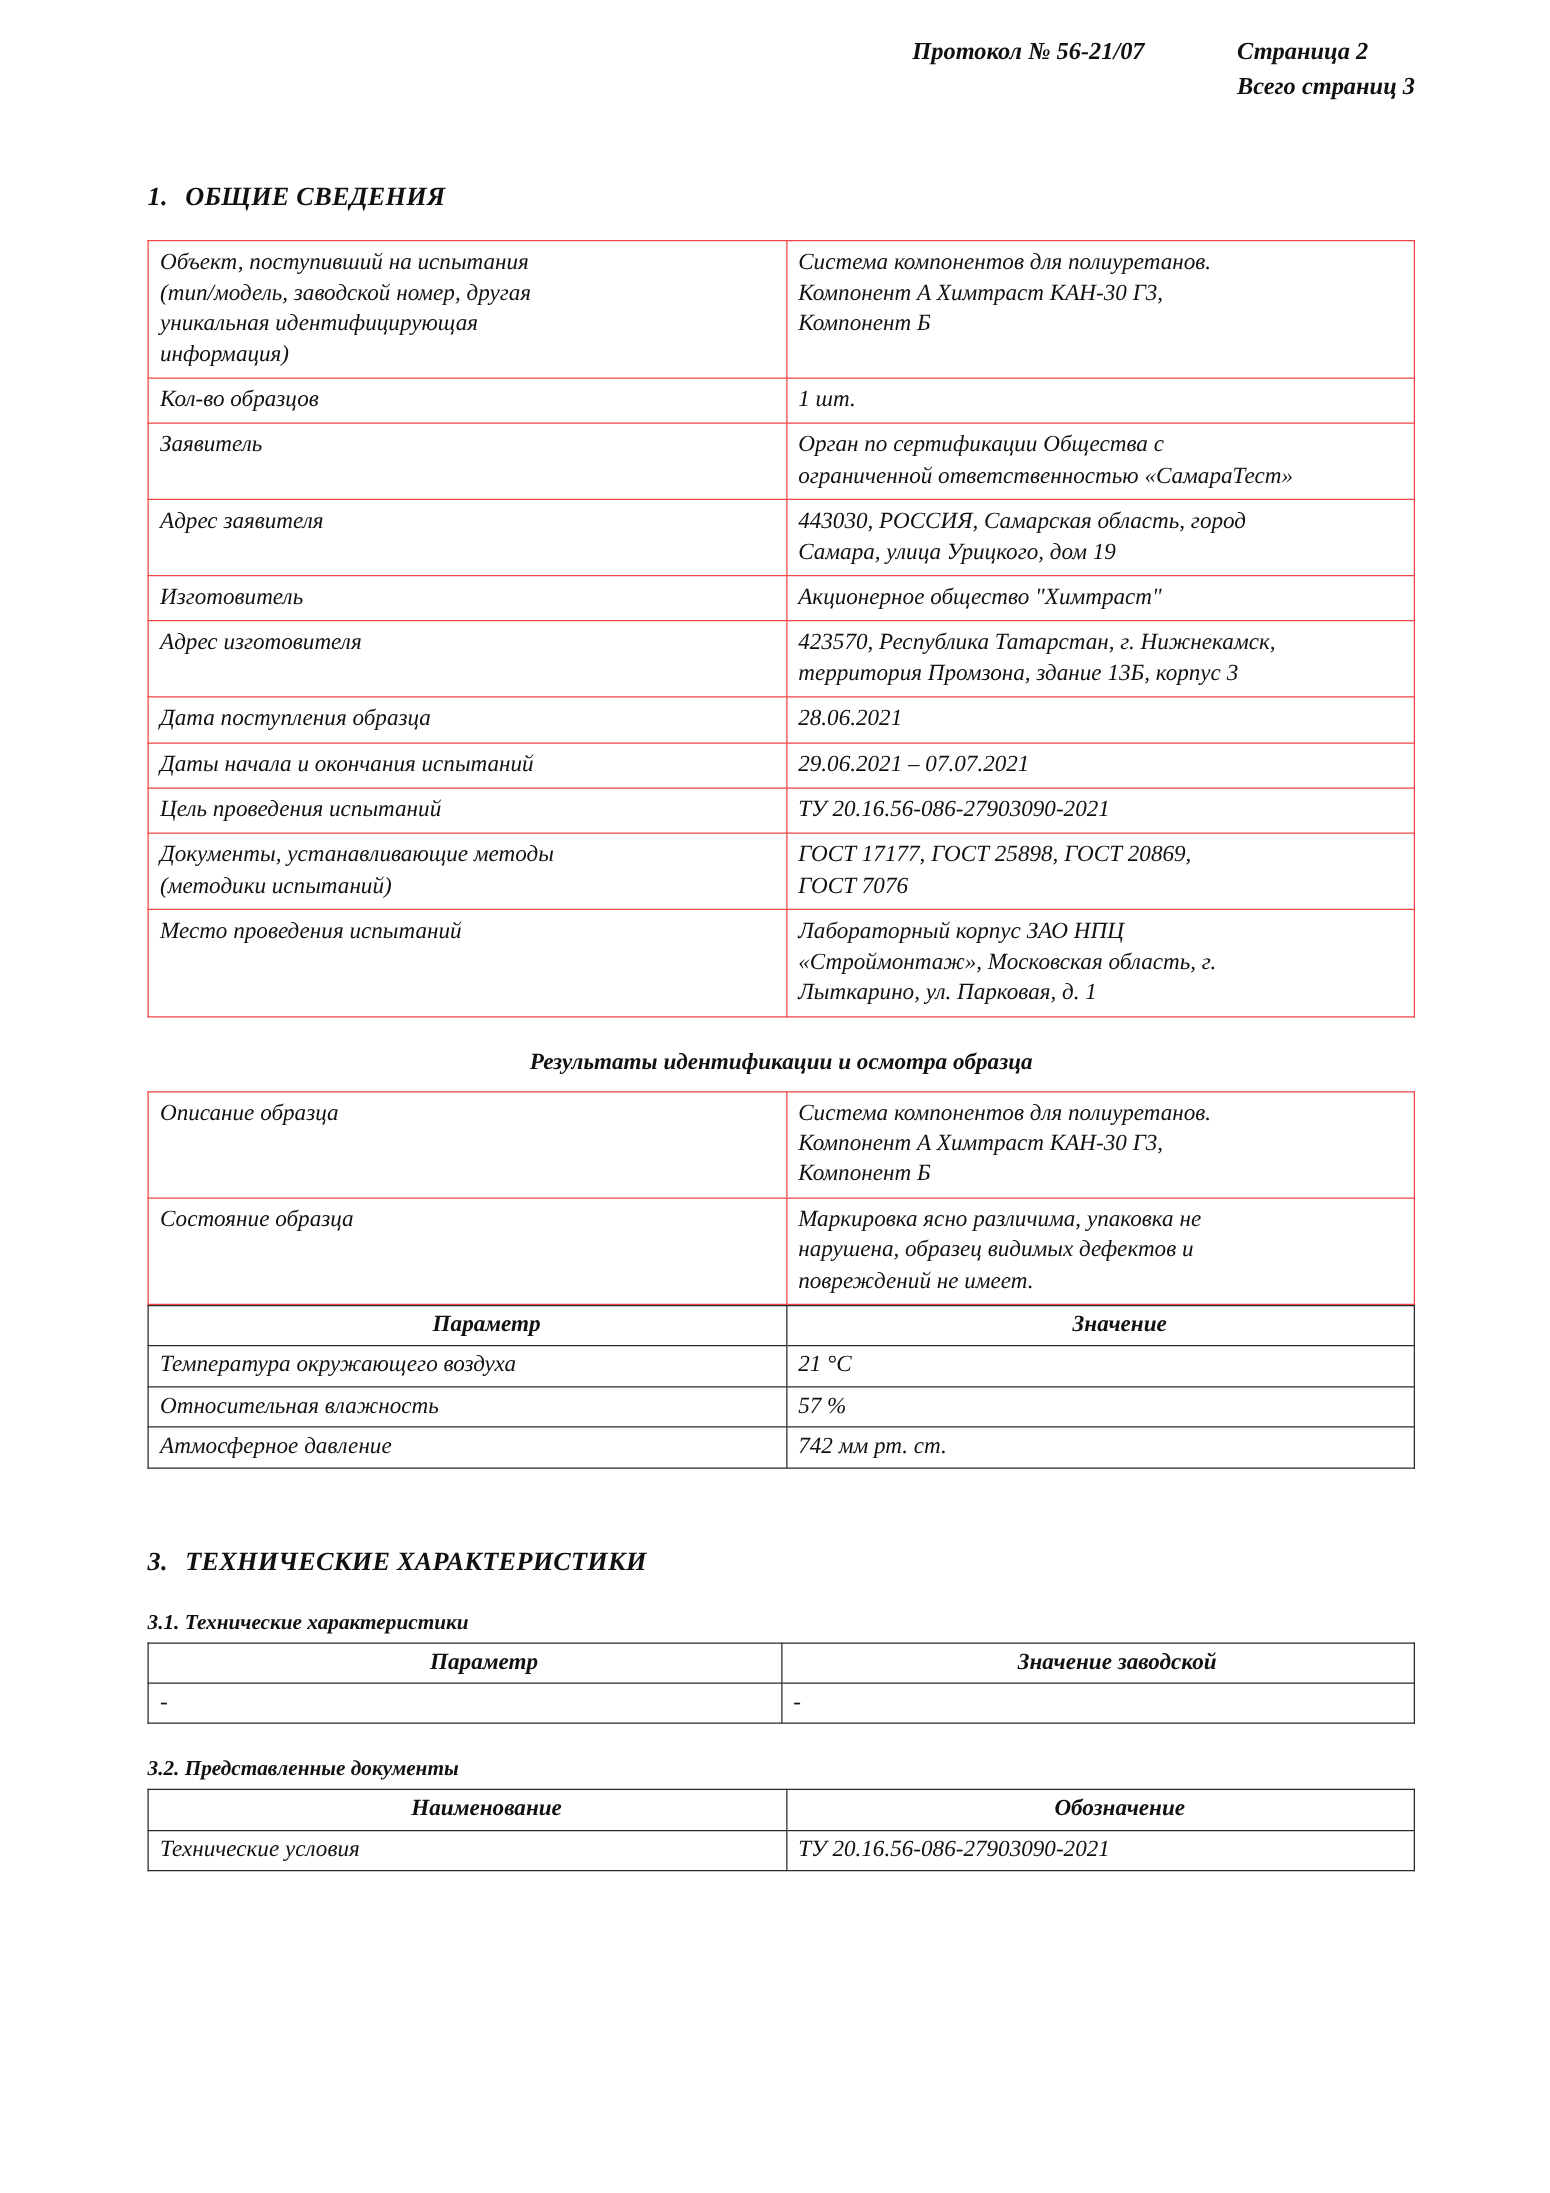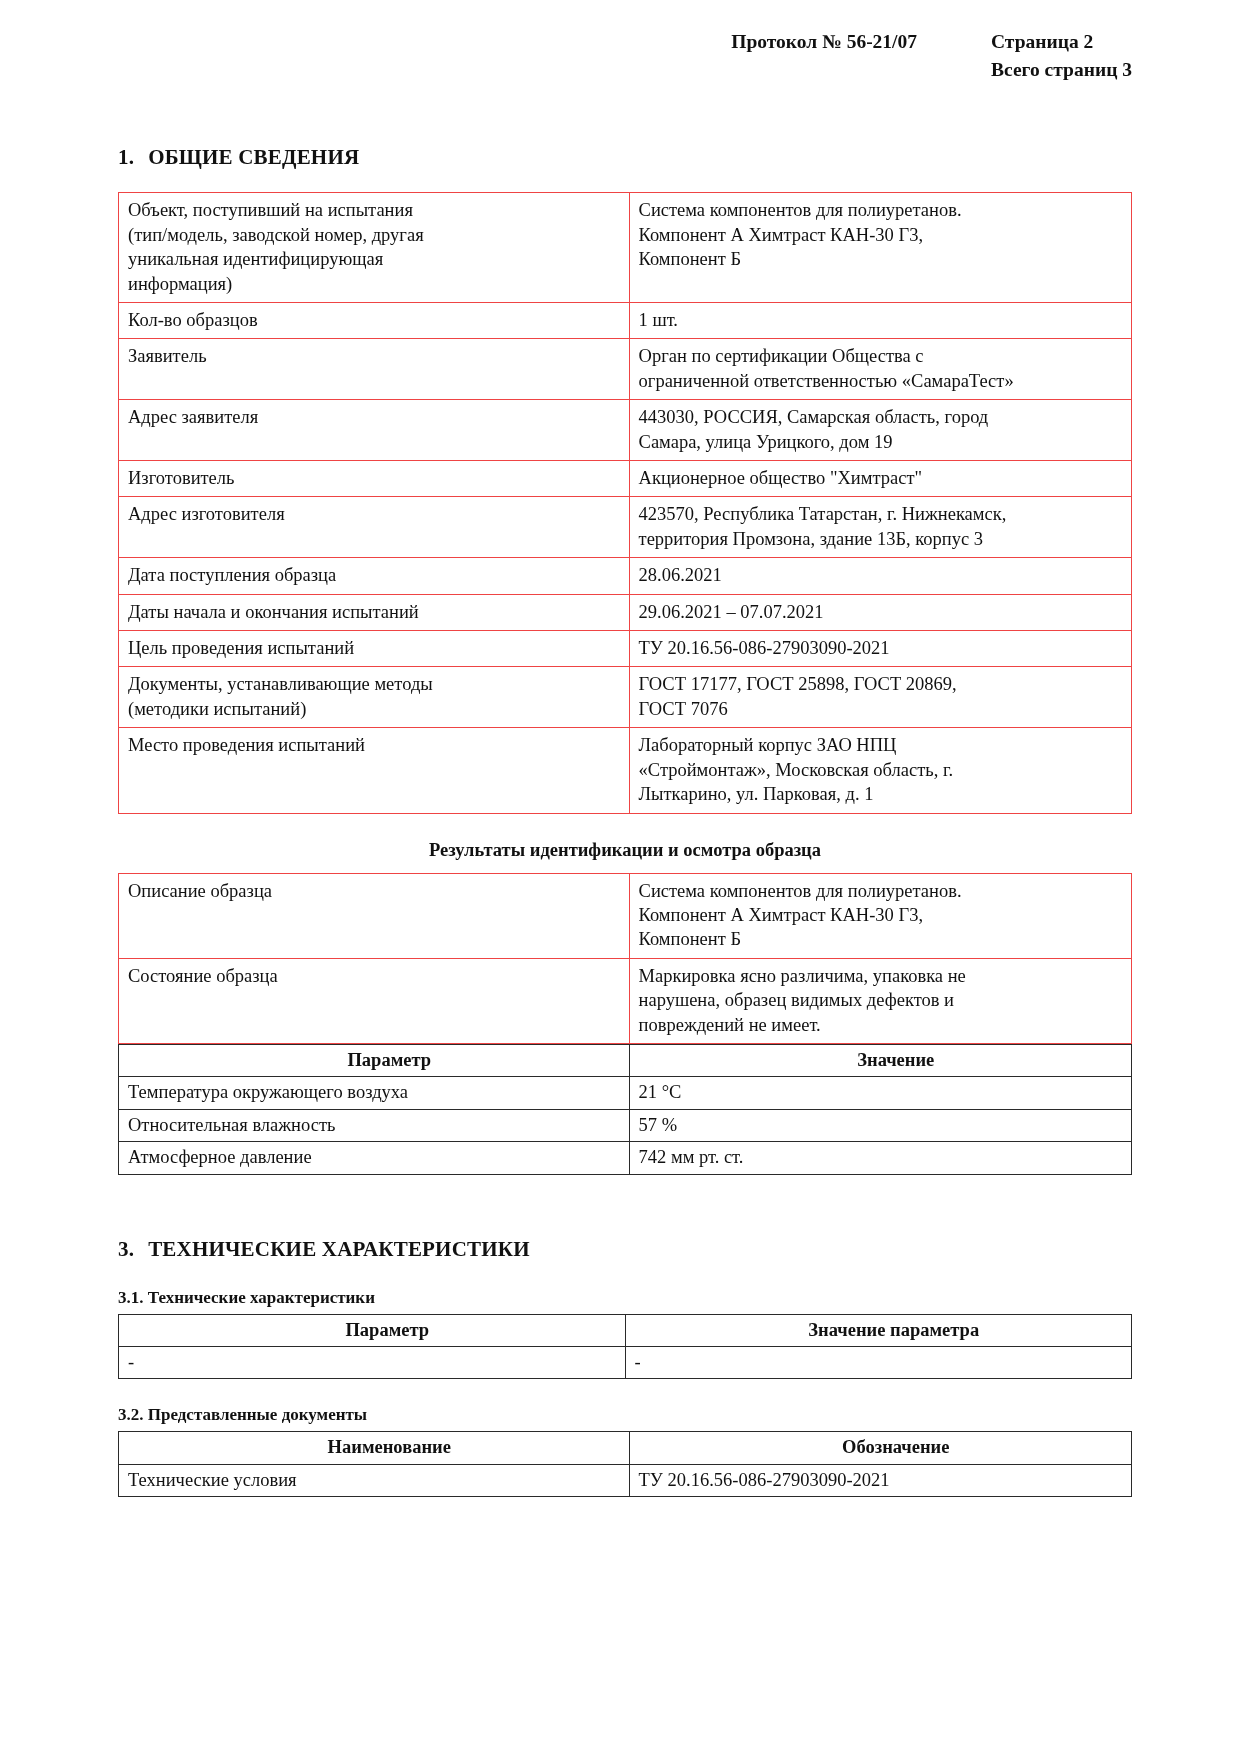--- a/index.html
+++ b/index.html
@@ -13,20 +13,21 @@
     font-family: "Liberation Serif", serif;
     color: #111111;
     position: relative;
   }
   .page {
     width: 1240px;
     height: 1754px;
     box-sizing: border-box;
     padding: 28px 108px 0 118px;
     position: relative;
+    font-style: italic;
   }
 
   
   .doc-header {
     display: flex;
     justify-content: flex-end;
     align-items: flex-start;
     font-weight: bold;
     font-size: 19.5px;
     line-height: 1.42;
@@ -278,21 +279,21 @@
   <h1 class="section">
     <span class="num">3.</span><span>ТЕХНИЧЕСКИЕ ХАРАКТЕРИСТИКИ</span>
   </h1>
 
   <h2 class="subsection">3.1. Технические характеристики</h2>
 
   <table class="params">
     <thead>
       <tr>
         <th class="name">Параметр</th>
-        <th class="val">Значение параметра</th>
+        <th class="val">Значение заводской</th>
       </tr>
     </thead>
     <tbody>
       <tr>
         <td class="val">-</td>
         <td class="val">-</td>
       </tr>
     </tbody>
   </table>
 

